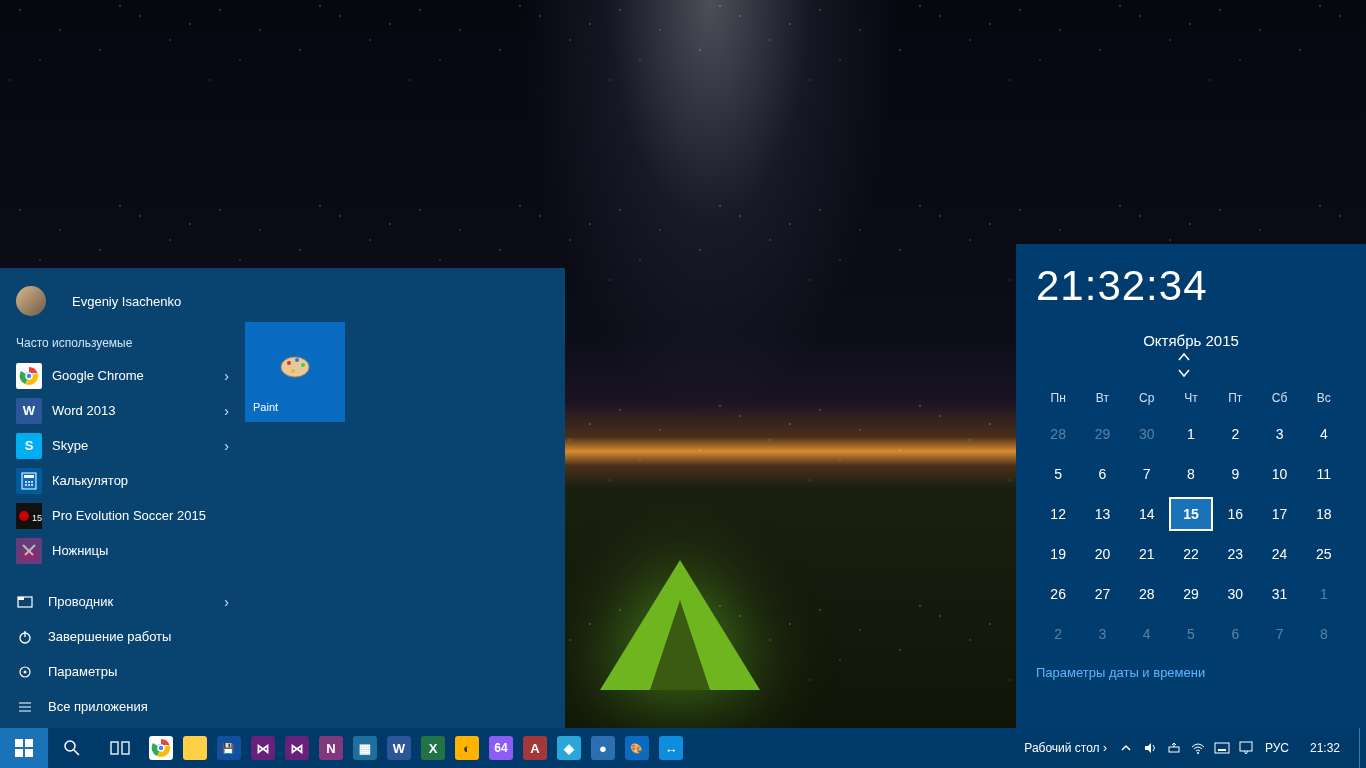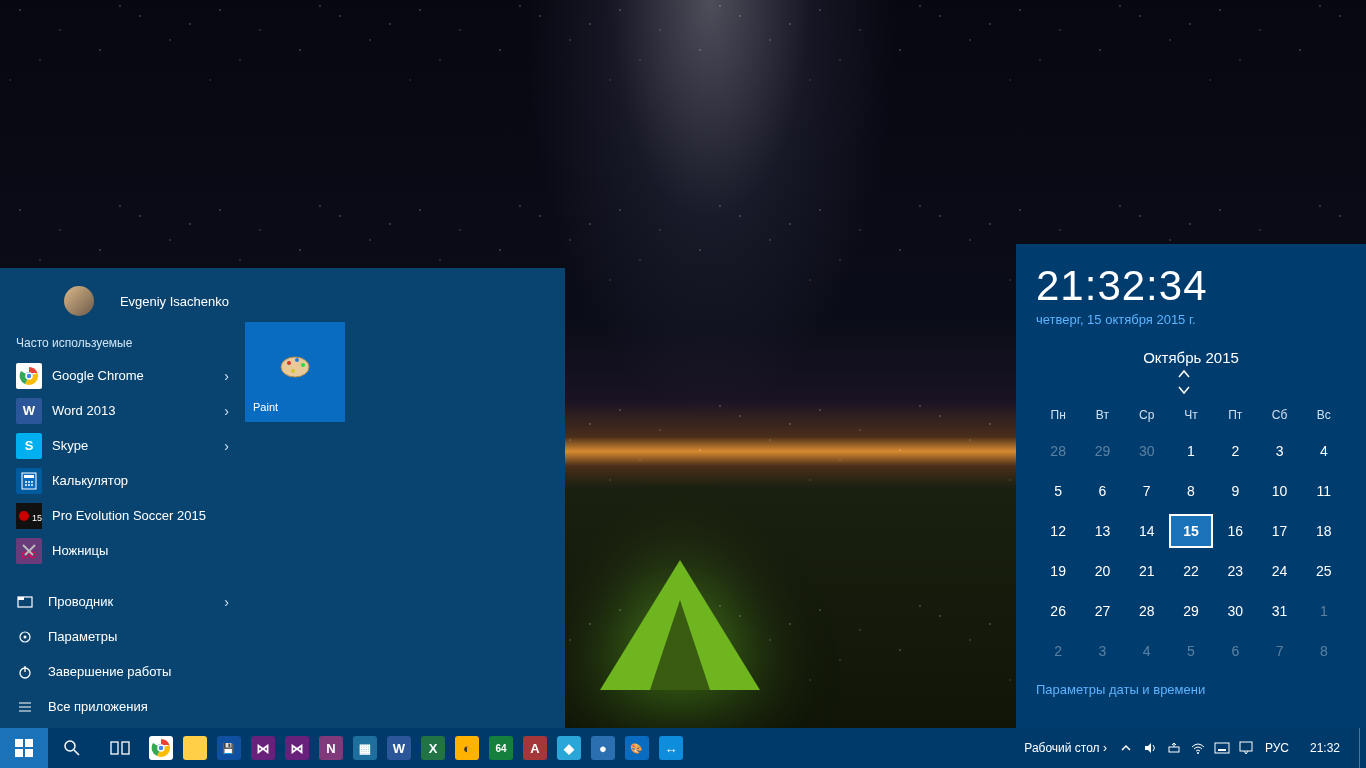--- a/index.html
+++ b/index.html
@@ -43,21 +43,21 @@
 .app-ico { width:24px; height:24px; border-radius:3px; font-size:14px; font-weight:bold; color:#fff; display:flex; align-items:center; justify-content:center; }
 #tray { display:flex; align-items:center; gap:2px; padding:0 6px; }
 .tray-text { font-size:12px; padding:0 6px; cursor:pointer; }
 .tray-ico { width:22px; height:40px; display:flex; align-items:center; justify-content:center; font-size:14px; cursor:pointer; }
 #clock-small { width:56px; text-align:center; font-size:12px; cursor:pointer; }
 #show-desktop { width:6px; height:40px; border-left:1px solid rgba(255,255,255,.3); cursor:pointer; }
 
 
 #start { position:absolute; left:0; bottom:40px; width:565px; height:460px; background:#094470; display:flex; }
 #start-left { width:245px; display:flex; flex-direction:column; padding-top:18px; }
-#user-row { display:flex; align-items:center; gap:26px; padding:0 16px 14px; cursor:pointer;justify-content:flex-end; }
+#user-row { display:flex; align-items:center; gap:26px; padding:0 16px 14px; cursor:pointer; }
 #avatar { width:30px; height:30px; border-radius:50%; background:linear-gradient(135deg,#dcb88a,#6b5a48); }
 #user-name { font-size:13px; }
 .section-title { font-size:12px; padding:6px 16px 8px; color:#d0e4f5; }
 .app-row { display:flex; align-items:center; height:35px; padding:0 16px; gap:10px; cursor:pointer; font-size:13px; }
 .row-ico { width:26px; height:26px; display:flex; align-items:center; justify-content:center; border-radius:2px; font-size:13px; flex:0 0 26px;}
 .row-chev { margin-left:auto; font-size:14px; color:#d0e4f5; }
 #start-bottom { margin-top:auto; padding-bottom:4px; }
 .sys-row { display:flex; align-items:center; height:35px; padding:0 16px; gap:14px; cursor:pointer; font-size:13px; }
 .sys-ico { width:18px; display:flex; justify-content:center; flex:0 0 18px; }
 #tiles { padding:54px 0 0 0; }
@@ -165,34 +165,34 @@
               <rect x="1" y="3" width="14" height="10" fill="none" stroke="#fff" stroke-width="1.2"></rect>
               <rect x="1" y="3" width="6" height="3" fill="#fff"></rect>
             </svg>
           </span>
         <span>Проводник</span>
         <span class="row-chev">›</span>
       </div>
       <div class="sys-row">
         <span class="sys-ico">
             <svg width="16" height="16" viewBox="0 0 16 16">
-              <circle cx="8" cy="8" r="5" fill="none" stroke="#fff" stroke-width="1.2"></circle>
-              <circle cx="8" cy="8" r="1.5" fill="#fff"></circle>
+              <circle cx="8" cy="9" r="5" fill="none" stroke="#fff" stroke-width="1.3"></circle>
+              <line x1="8" y1="2" x2="8" y2="8" stroke="#fff" stroke-width="1.3"></line>
             </svg>
           </span>
-        <span>Параметры</span>
+        <span>Завершение работы</span>
       </div>
       <div class="sys-row">
         <span class="sys-ico">
             <svg width="16" height="16" viewBox="0 0 16 16">
-              <circle cx="8" cy="9" r="5" fill="none" stroke="#fff" stroke-width="1.3"></circle>
-              <line x1="8" y1="2" x2="8" y2="8" stroke="#fff" stroke-width="1.3"></line>
+              <circle cx="8" cy="8" r="5" fill="none" stroke="#fff" stroke-width="1.2"></circle>
+              <circle cx="8" cy="8" r="1.5" fill="#fff"></circle>
             </svg>
           </span>
-        <span>Завершение работы</span>
+        <span>Параметры</span>
       </div>
       <div class="sys-row">
         <span class="sys-ico">
             <svg width="16" height="16" viewBox="0 0 16 16">
               <line x1="2" y1="4" x2="14" y2="4" stroke="#fff"></line>
               <line x1="2" y1="8" x2="14" y2="8" stroke="#fff"></line>
               <line x1="2" y1="12" x2="14" y2="12" stroke="#fff"></line>
             </svg>
           </span>
         <span>Все приложения</span>
@@ -210,21 +210,20 @@
             <circle cx="18" cy="26" r="2" fill="#d9c12b"></circle>
           </svg>
         </div>
       <div class="tlabel">Paint</div>
     </div>
   </div>
 </div>
 
 <div id="clockpanel">
   <div id="big-time">21:32:34</div>
-  <div id="full-date">четверг, 15 октября 2015 г.</div>
   <div id="cal-header">
     <div id="month-label">Октябрь 2015</div>
     <div class="cal-arrow">
         <svg width="16" height="16" viewBox="0 0 16 16">
           <path d="M3 11 L8 5 L13 11" fill="none" stroke="#fff" stroke-width="1.5"></path>
         </svg>
       </div>
     <div class="cal-arrow">
         <svg width="16" height="16" viewBox="0 0 16 16">
           <path d="M3 5 L8 11 L13 5" fill="none" stroke="#fff" stroke-width="1.5"></path>
@@ -340,21 +339,21 @@
       <div class="tb-app">
         <div class="app-ico" style="background: rgb(43, 87, 154); font-size: 13px;">W</div>
       </div>
       <div class="tb-app">
         <div class="app-ico" style="background: rgb(33, 115, 70); font-size: 13px;">X</div>
       </div>
       <div class="tb-app">
         <div class="app-ico" style="background: rgb(255, 179, 0); font-size: 13px; color: rgb(51, 51, 51);">◐</div>
       </div>
       <div class="tb-app">
-        <div class="app-ico" style="background: #15803d; font-size: 10px;">64</div>
+        <div class="app-ico" style="background: #8b5cf6; font-size: 12px;">64</div>
       </div>
       <div class="tb-app">
         <div class="app-ico" style="background: rgb(164, 55, 58); font-size: 13px;">A</div>
       </div>
       <div class="tb-app">
         <div class="app-ico" style="background: rgb(42, 167, 216); font-size: 13px;">◆</div>
       </div>
       <div class="tb-app">
         <div class="app-ico" style="background: rgb(43, 111, 176); font-size: 13px;">●</div>
       </div>

